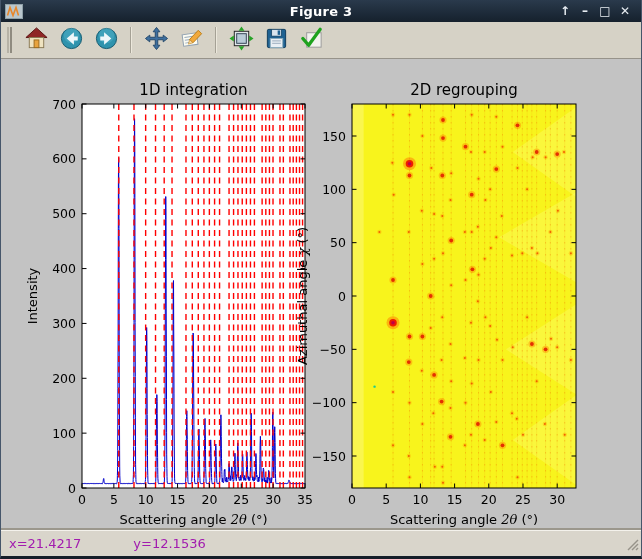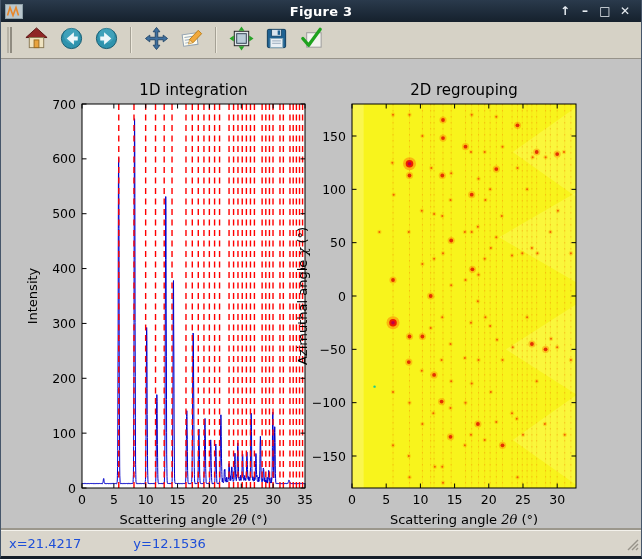--- a/index.html
+++ b/index.html
@@ -36,21 +36,21 @@
     width:30px;height:30px;display:flex;align-items:center;justify-content:center;
     background:transparent;border:1px solid transparent;border-radius:2px;padding:0;cursor:default;
   }
   .tb-sep{width:2px;height:26px;background:#a5a195;border-right:1px solid #ece8dc;margin:0 4px;}
   .canvas{
     position:relative;flex:1 1 auto;background:#c3c3c3;overflow:hidden;
   }
   .statusbar{
     height:26px;flex:0 0 26px;background:#d9d5cb;border-top:1px solid #f4f2ec;
     box-shadow:0 -2px 0 #9b978c;
-    display:flex;align-items:center;font-size:13px;color:#1d4ed8;position:relative;
+    display:flex;align-items:center;font-size:13px;color:#a21caf;position:relative;
   }
   .coord-x{margin-left:8px;}
   .coord-y{margin-left:52px;}
   .resize-grip{position:absolute;right:2px;bottom:2px;}
   svg text{font-family:"DejaVu Sans","Liberation Sans",sans-serif;fill:#000;}
 </style>
 </head>
 <body>
 
 <div class="window">

